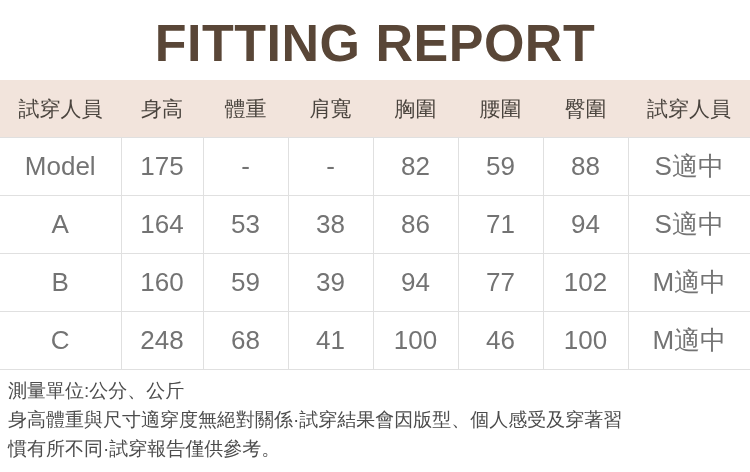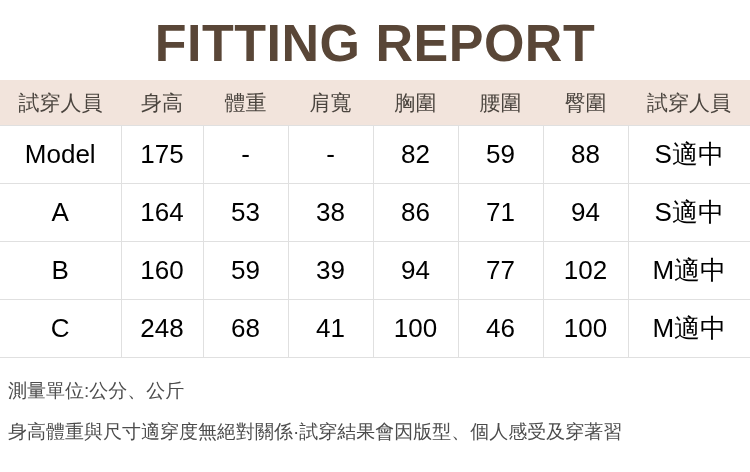--- a/index.html
+++ b/index.html
@@ -29,48 +29,48 @@
     letter-spacing: 0.5px;
     color: #594637;
   }
   table.fit-table {
     width: 750px;
     border-collapse: collapse;
     table-layout: fixed;
   }
   table.fit-table thead th {
     background: #f2e4dc;
-    height: 45px;
+    height: 57px;
     font-size: 21px;
     font-weight: 400;
     color: #4a443e;
     text-align: center;
     padding: 0;
   }
   table.fit-table tbody td {
     background: #ffffff;
     height: 57px;
     text-align: center;
     vertical-align: middle;
     font-size: 26px;
     font-weight: 300;
-    color: #000000;
+    color: #737373;
     border: 1px solid #e0e0e0;
     padding: 0;
   }
   table.fit-table tbody td:first-child { border-left: none; }
   table.fit-table tbody td:last-child { border-right: none; border-radius: 29px; }
   .notes {
     padding: 6px 8px 0 8px;
     font-size: 19px;
     line-height: 29px;
     color: #4c4c4c;
     font-weight: 400;
   }
-  .notes div { white-space: nowrap; margin-top: 12px; }
+  .notes div { white-space: nowrap; }
 </style>
 </head>
 <body>
 
 <div class="page">
 
   <h1 class="title">FITTING REPORT</h1>
 
   <table class="fit-table">
     <colgroup id="colgroup">
@@ -135,15 +135,16 @@
           <td>46</td>
           <td>100</td>
           <td>M適中</td>
         </tr>
       </tbody>
   </table>
 
   <div class="notes">
     <div>測量單位:公分、公斤</div>
     <div>身高體重與尺寸適穿度無絕對關係·試穿結果會因版型、個人感受及穿著習</div>
+    <div>慣有所不同·試穿報告僅供參考。</div>
   </div>
 
 </div>
 
 </body></html>

